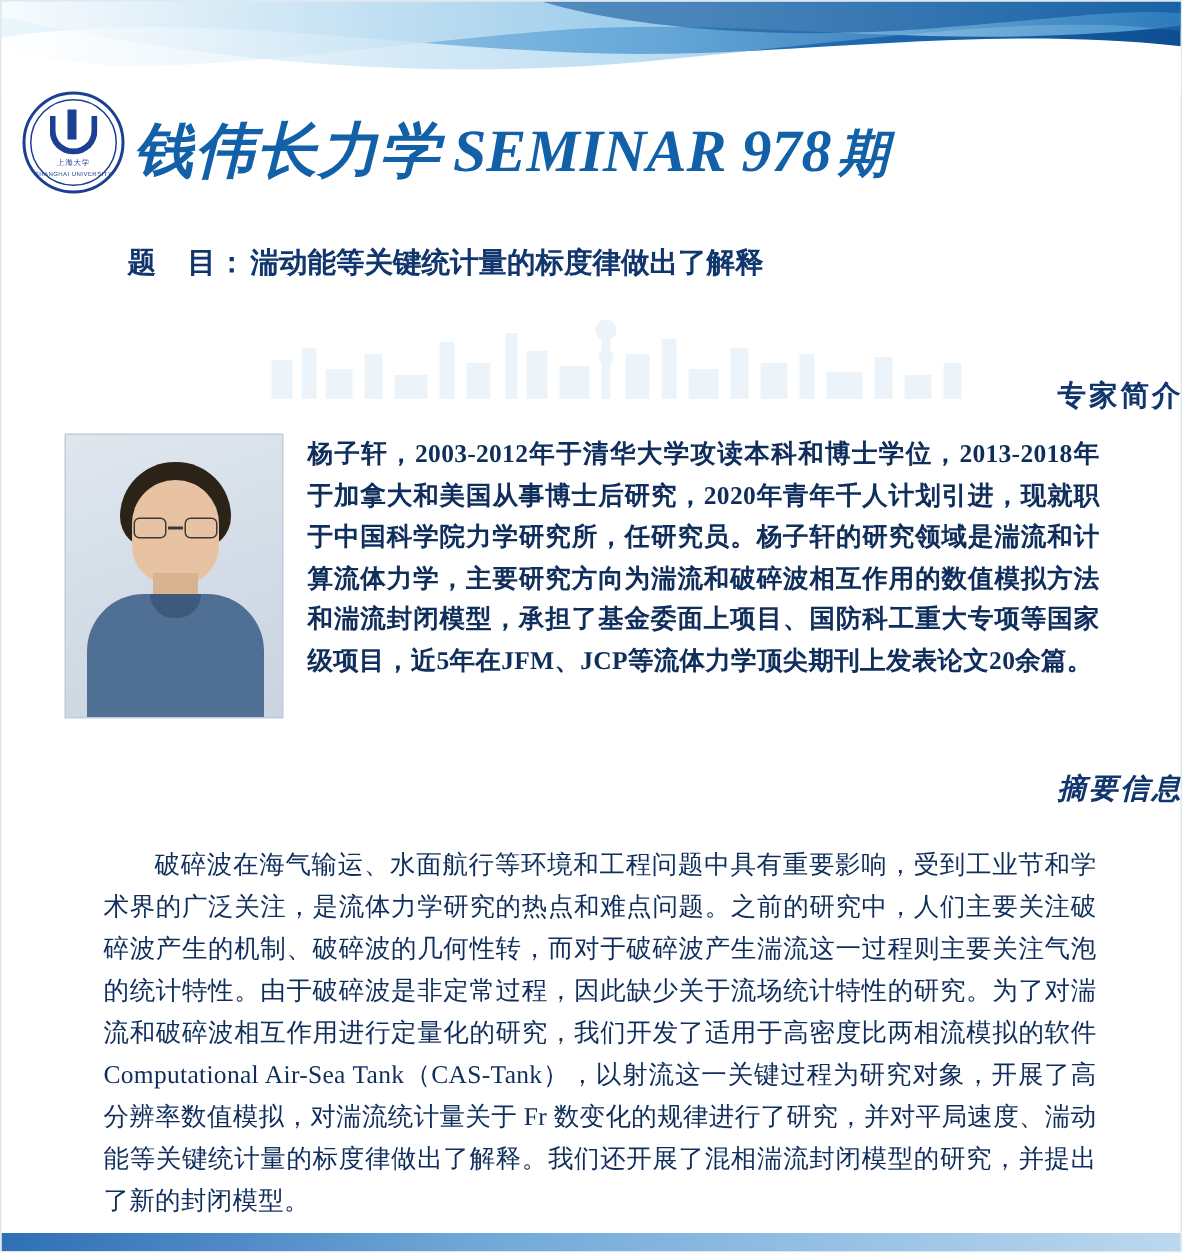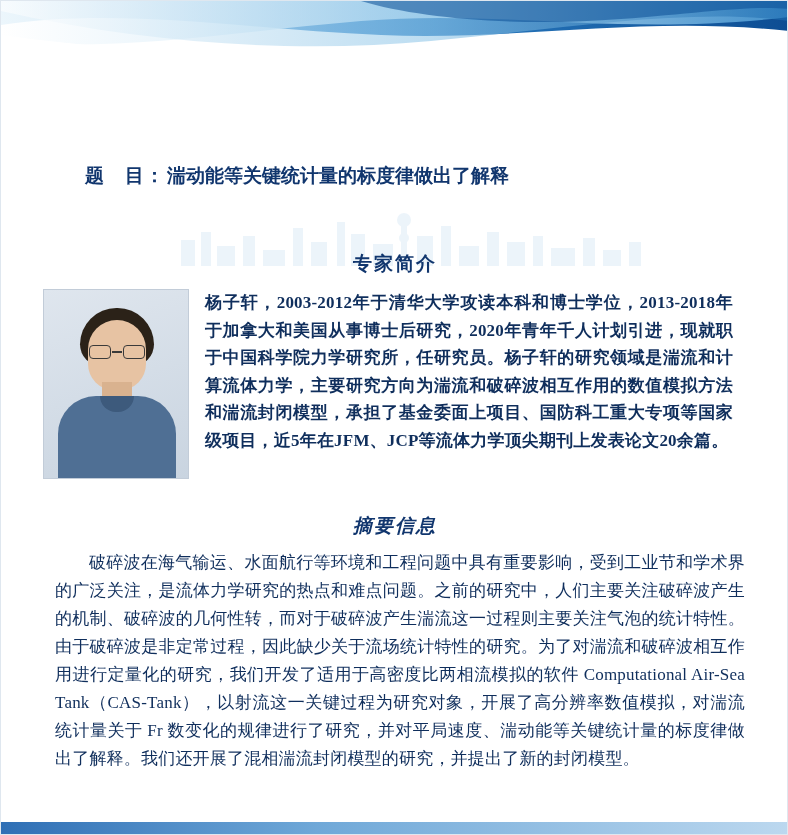--- a/index.html
+++ b/index.html
@@ -160,21 +160,21 @@
     top: 205px;
     width: 520px;
     height: 60px;
     opacity: 0.35;
   }
 
   
   .section-title {
     position: absolute;
     width: 788px;
-    text-align: center;
+    text-align: right;
     font-family: "Liberation Serif", serif;
     font-size: 19px;
     font-weight: bold;
     color: #11366e;
     letter-spacing: 2px;
   }
   #bio-title { top: 250px; }
   #abs-title { top: 512px; font-style: italic; }
 
   
@@ -263,21 +263,21 @@
   }
 
   
   .abstract {
     position: absolute;
     left: 54px;
     top: 548px;
     width: 690px;
   }
   .abstract p {
-    margin: 0;
+    margin: 14px;
     font-family: "Liberation Serif", serif;
     font-size: 17px;
     line-height: 28px;
     color: #0f2e5c;
     text-align: justify;
     text-indent: 2em;
     letter-spacing: 0.2px;
   }
 
   
@@ -316,20 +316,33 @@
       </defs>
       <rect x="0" y="0" width="788" height="62" fill="#ffffff"></rect>
       <path d="M0,0 L788,0 L788,30 C640,14 520,40 380,34 C240,28 120,6 0,24 Z" fill="url(#bg1)"></path>
       <path d="M0,0 L788,0 L788,16 C620,36 500,8 360,20 C230,31 110,52 0,40 Z" fill="url(#bg2)" opacity="0.85"></path>
       <path d="M0,10 C150,44 300,52 430,40 C560,28 690,6 788,20 L788,0 L0,0 Z" fill="url(#bg3)" opacity="0.6"></path>
       <path d="M0,34 C160,56 320,60 470,48 C620,36 710,28 788,34 L788,62 L0,62 Z" fill="#ffffff"></path>
       <path d="M360,0 C420,18 520,26 620,18 C700,12 750,4 788,8 L788,0 Z" fill="#0b4f96" opacity="0.55"></path>
     </svg>
   </div>
 
+  <div class="header">
+    <div class="logo">
+      <div class="ring"></div>
+      <div class="ring2"></div>
+      <div class="u"></div>
+      <div class="ubar"></div>
+      <div class="cn">上海大学</div>
+      <div class="en">SHANGHAI UNIVERSITY</div>
+    </div>
+    <div class="title-line">
+      <span class="title-cn">钱伟长力学</span><span class="title-en">SEMINAR 978</span><span class="title-suffix">期</span>
+    </div>
+  </div>
 
   <div class="meta">
     <div class="meta-row">
       <span class="meta-label">题　目：</span><span class="meta-value">湍动能等关键统计量的标度律做出了解释</span>
     </div>
   </div>
 
   <div class="skyline">
     <svg width="520" height="60" viewBox="0 0 520 60" xmlns="http://www.w3.org/2000/svg">
       <g fill="#b9d6ec" opacity="0.75">

